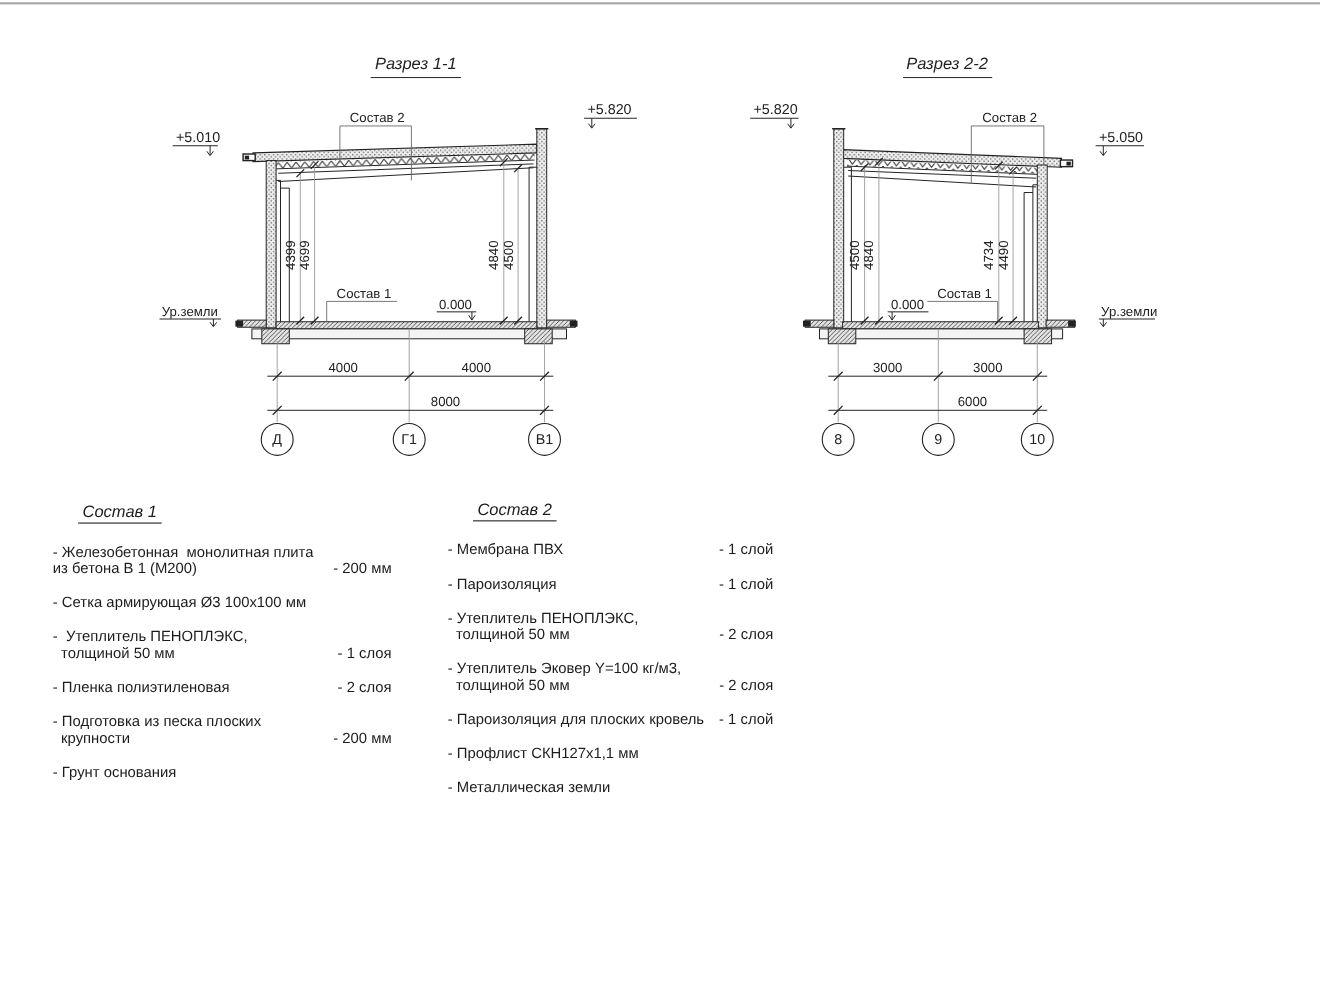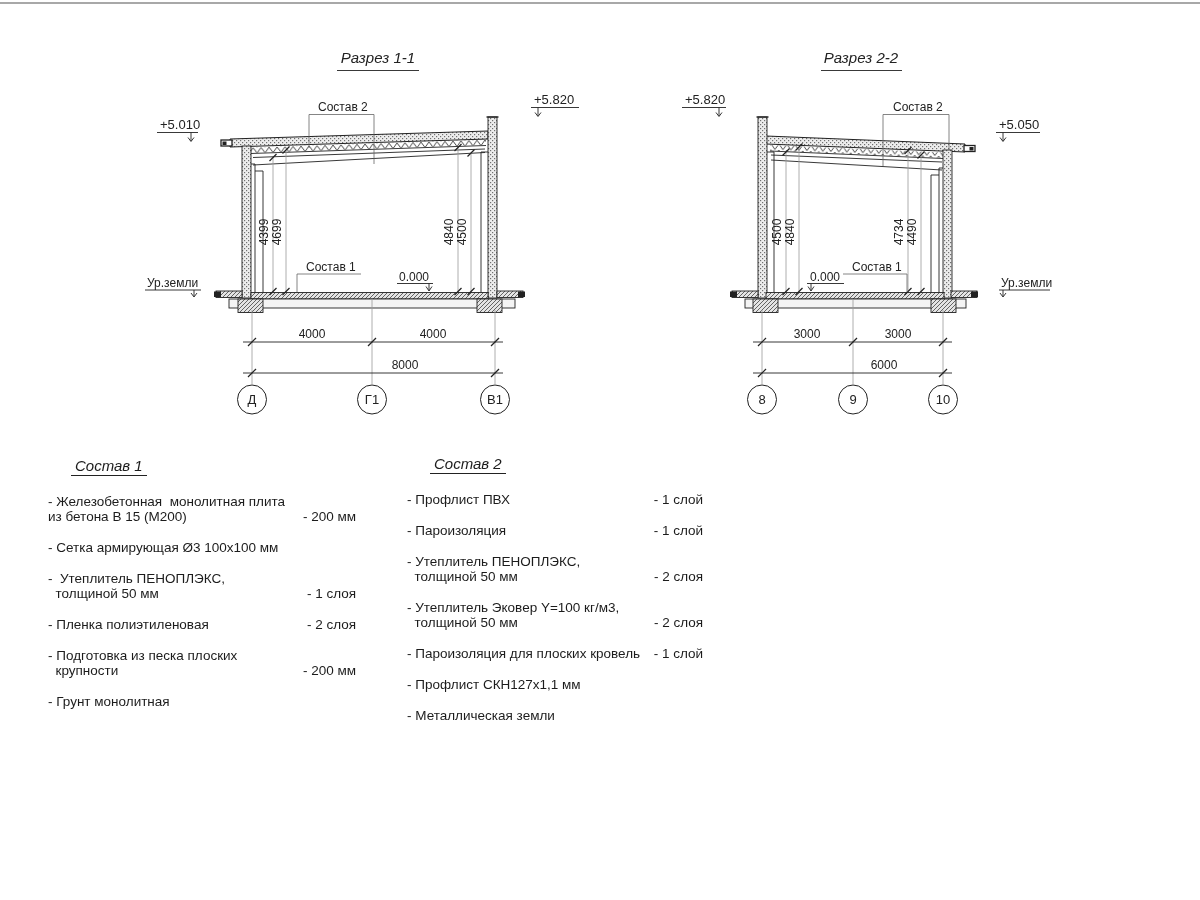--- a/index.html
+++ b/index.html
@@ -325,21 +325,21 @@
       <text class="ax" x="943" y="404">10</text>
     </g>
   </svg>
 
   <div class="comp" style="left:48px;top:458px;width:308px">
     <div style="margin-left:23px">
       <span class="comp-title">Состав 1</span>
     </div>
     <div class="comp-item">
       <div class="ci-name">- Железобетонная  монолитная плита
-из бетона В 15 (М200)</div>
+из бетона В 1 (М200)</div>
       <div class="ci-val">- 200 мм</div>
     </div>
     <div class="comp-item">
       <div class="ci-name">- Сетка армирующая Ø3 100х100 мм</div>
       <div class="ci-val"></div>
     </div>
     <div class="comp-item">
       <div class="ci-name">-  Утеплитель ПЕНОПЛЭКС,
   толщиной 50 мм</div>
       <div class="ci-val">- 1 слоя</div>
@@ -347,31 +347,31 @@
     <div class="comp-item">
       <div class="ci-name">- Пленка полиэтиленовая</div>
       <div class="ci-val">-  2 слоя</div>
     </div>
     <div class="comp-item">
       <div class="ci-name">- Подготовка из песка плоских
   крупности</div>
       <div class="ci-val">- 200 мм</div>
     </div>
     <div class="comp-item">
-      <div class="ci-name">- Грунт монолитная</div>
+      <div class="ci-name">- Грунт основания</div>
       <div class="ci-val"></div>
     </div>
   </div>
 
   <div class="comp" style="left:407px;top:456px;width:296px">
     <div style="margin-left:23px">
       <span class="comp-title">Состав 2</span>
     </div>
     <div class="comp-item">
-      <div class="ci-name">- Профлист ПВХ</div>
+      <div class="ci-name">- Мембрана ПВХ</div>
       <div class="ci-val">- 1 слой</div>
     </div>
     <div class="comp-item">
       <div class="ci-name">- Пароизоляция</div>
       <div class="ci-val">- 1 слой</div>
     </div>
     <div class="comp-item">
       <div class="ci-name">- Утеплитель ПЕНОПЛЭКС,
   толщиной 50 мм</div>
       <div class="ci-val">- 2 слоя</div>

